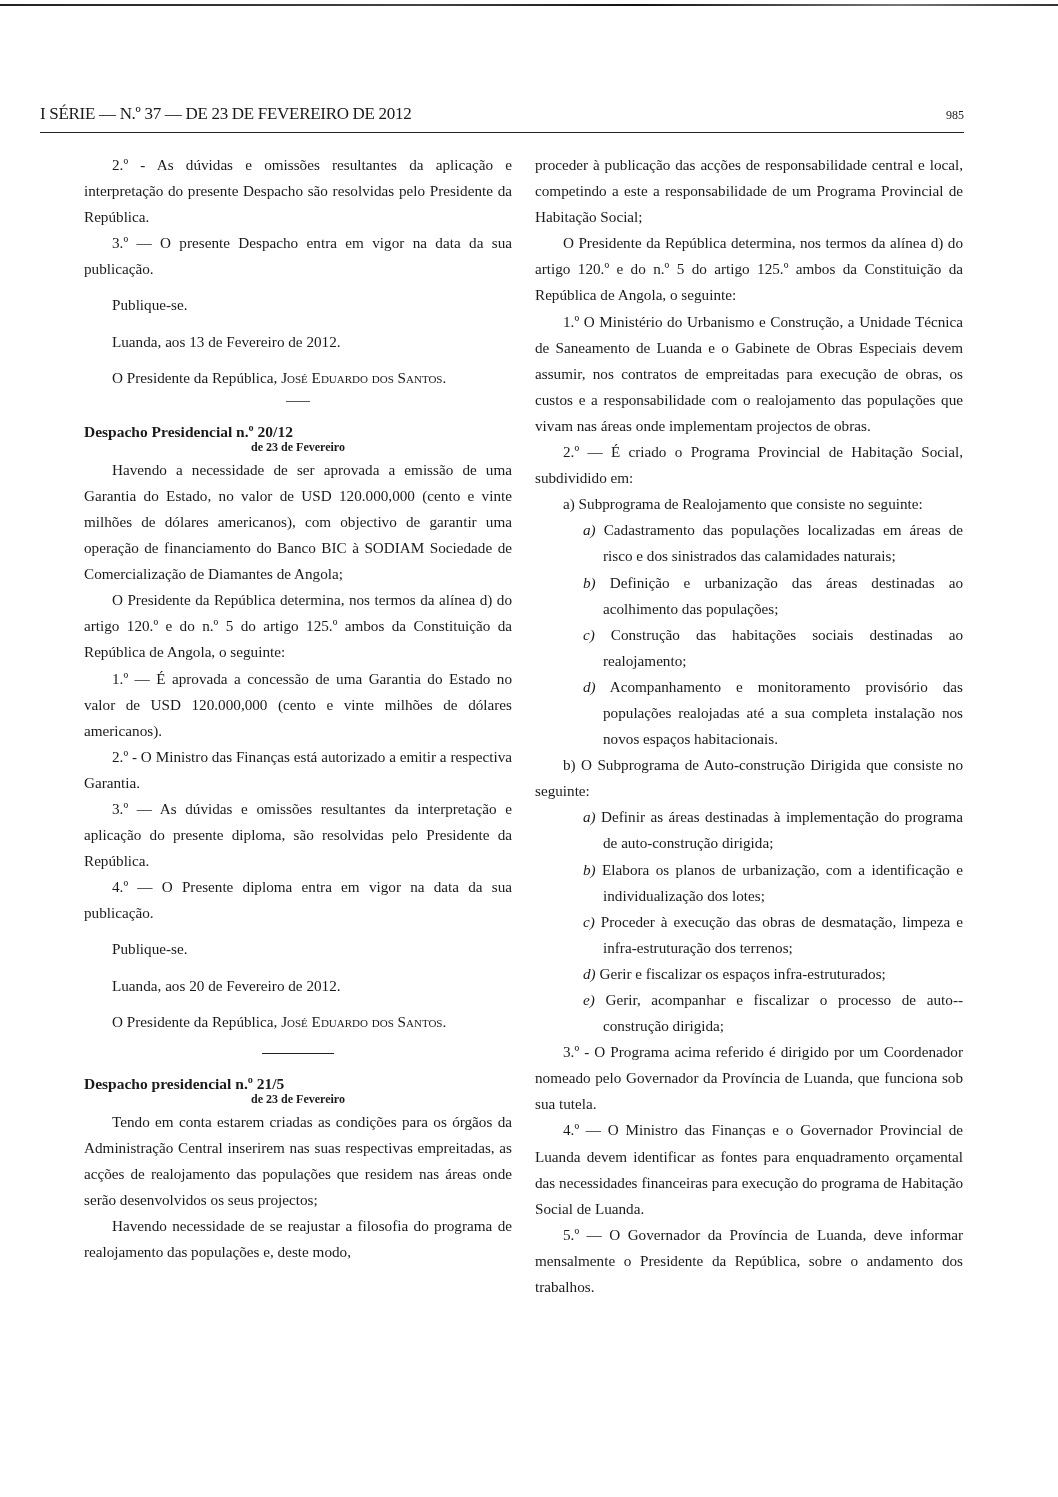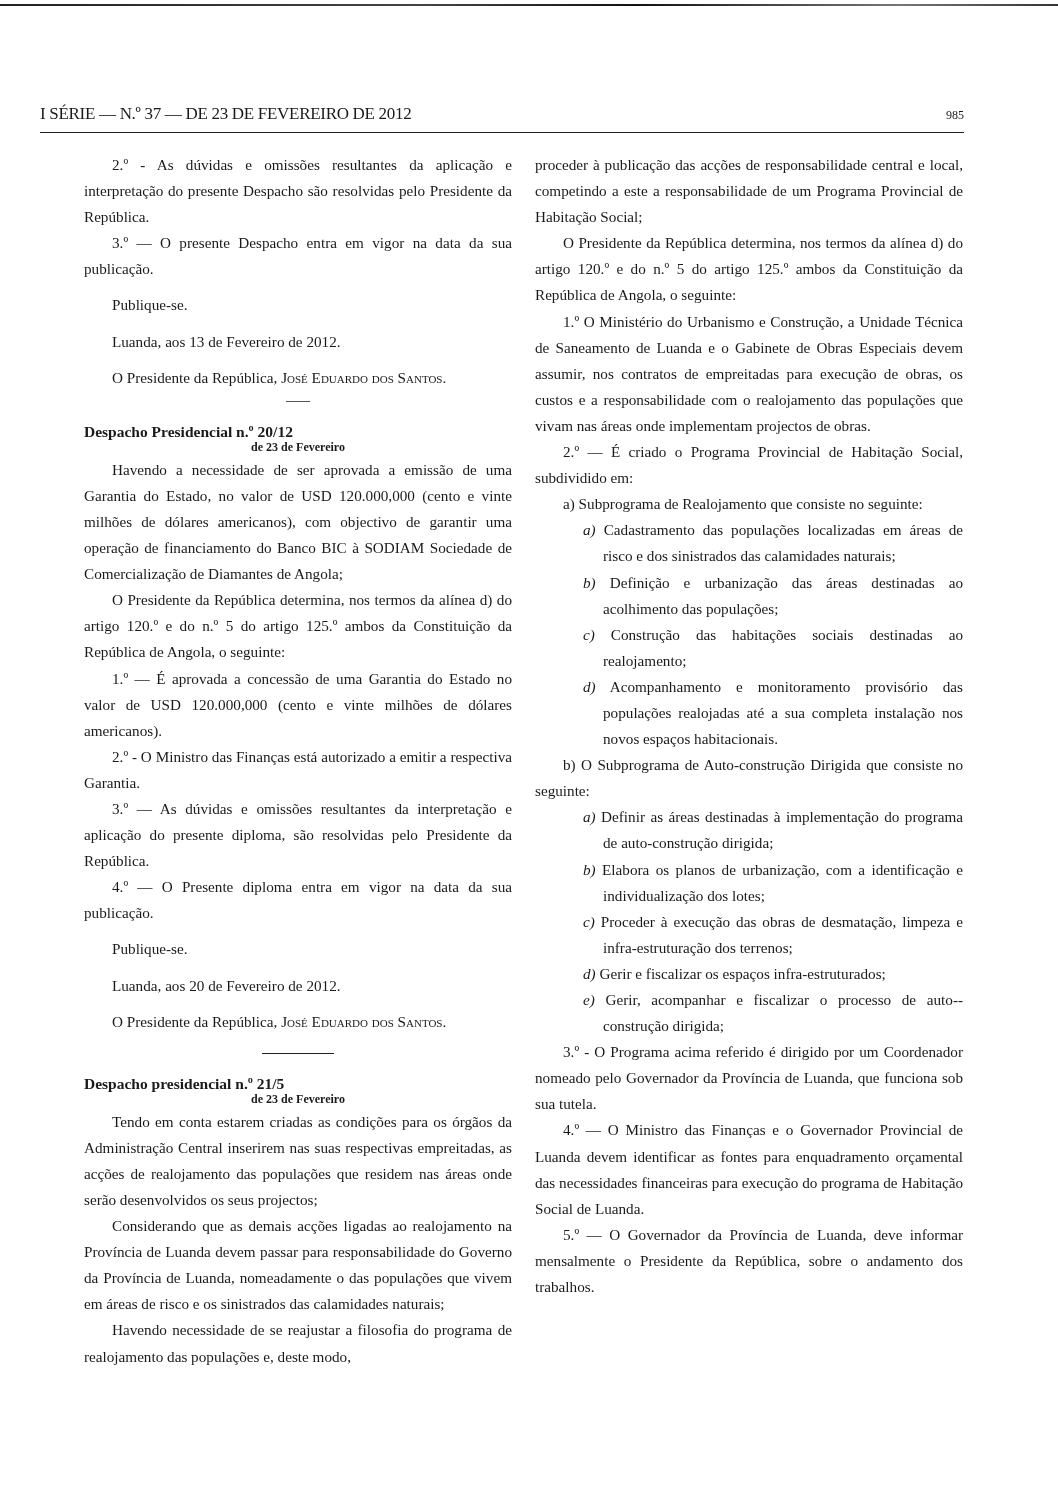--- a/index.html
+++ b/index.html
@@ -83,21 +83,20 @@
   <p class="indent gap">Publique-se.</p>
   <p class="indent gap">Luanda, aos 20 de Fevereiro de 2012.</p>
   <p class="indent gap"><span>O Presidente da República, </span><span class="sc">José Eduardo dos Santos.</span></p>
 
   <div class="sep-long"></div>
 
   <div class="decree-title">Despacho presidencial n.º 21/5</div>
   <div class="decree-date">de 23 de Fevereiro</div>
 
   <p class="indent">Tendo em conta estarem criadas as condições para os órgãos da Administração Central inserirem nas suas respectivas empreitadas, as acções de realojamento das populações que residem nas áreas onde serão desenvolvidos os seus projectos;</p>
-  <p class="indent">Considerando que as demais acções ligadas ao realojamento na Província de Luanda devem passar para responsabilidade do Governo da Província de Luanda, nomeadamente o das populações que vivem em áreas de risco e os sinistrados das calamidades naturais;</p>
   <p class="indent">Havendo necessidade de se reajustar a filosofia do programa de realojamento das populações e, deste modo,</p>
 </div>
 
 <div class="col col-right">
   <p>proceder à publicação das acções de responsabilidade central e local, competindo a este a responsabilidade de um Programa Provincial de Habitação Social;</p>
   <p class="indent">O Presidente da República determina, nos termos da alínea d) do artigo 120.º e do n.º 5 do artigo 125.º ambos da Constituição da República de Angola, o seguinte:</p>
   <p class="indent">1.º O Ministério do Urbanismo e Construção, a Unidade Técnica de Saneamento de Luanda e o Gabinete de Obras Especiais devem assumir, nos contratos de empreitadas para execução de obras, os custos e a responsabilidade com o realojamento das populações que vivam nas áreas onde implementam projectos de obras.</p>
   <p class="indent">2.º — É criado o Programa Provincial de Habitação Social, subdividido em:</p>
   <p class="indent">a) Subprograma de Realojamento que consiste no seguinte:</p>
 

